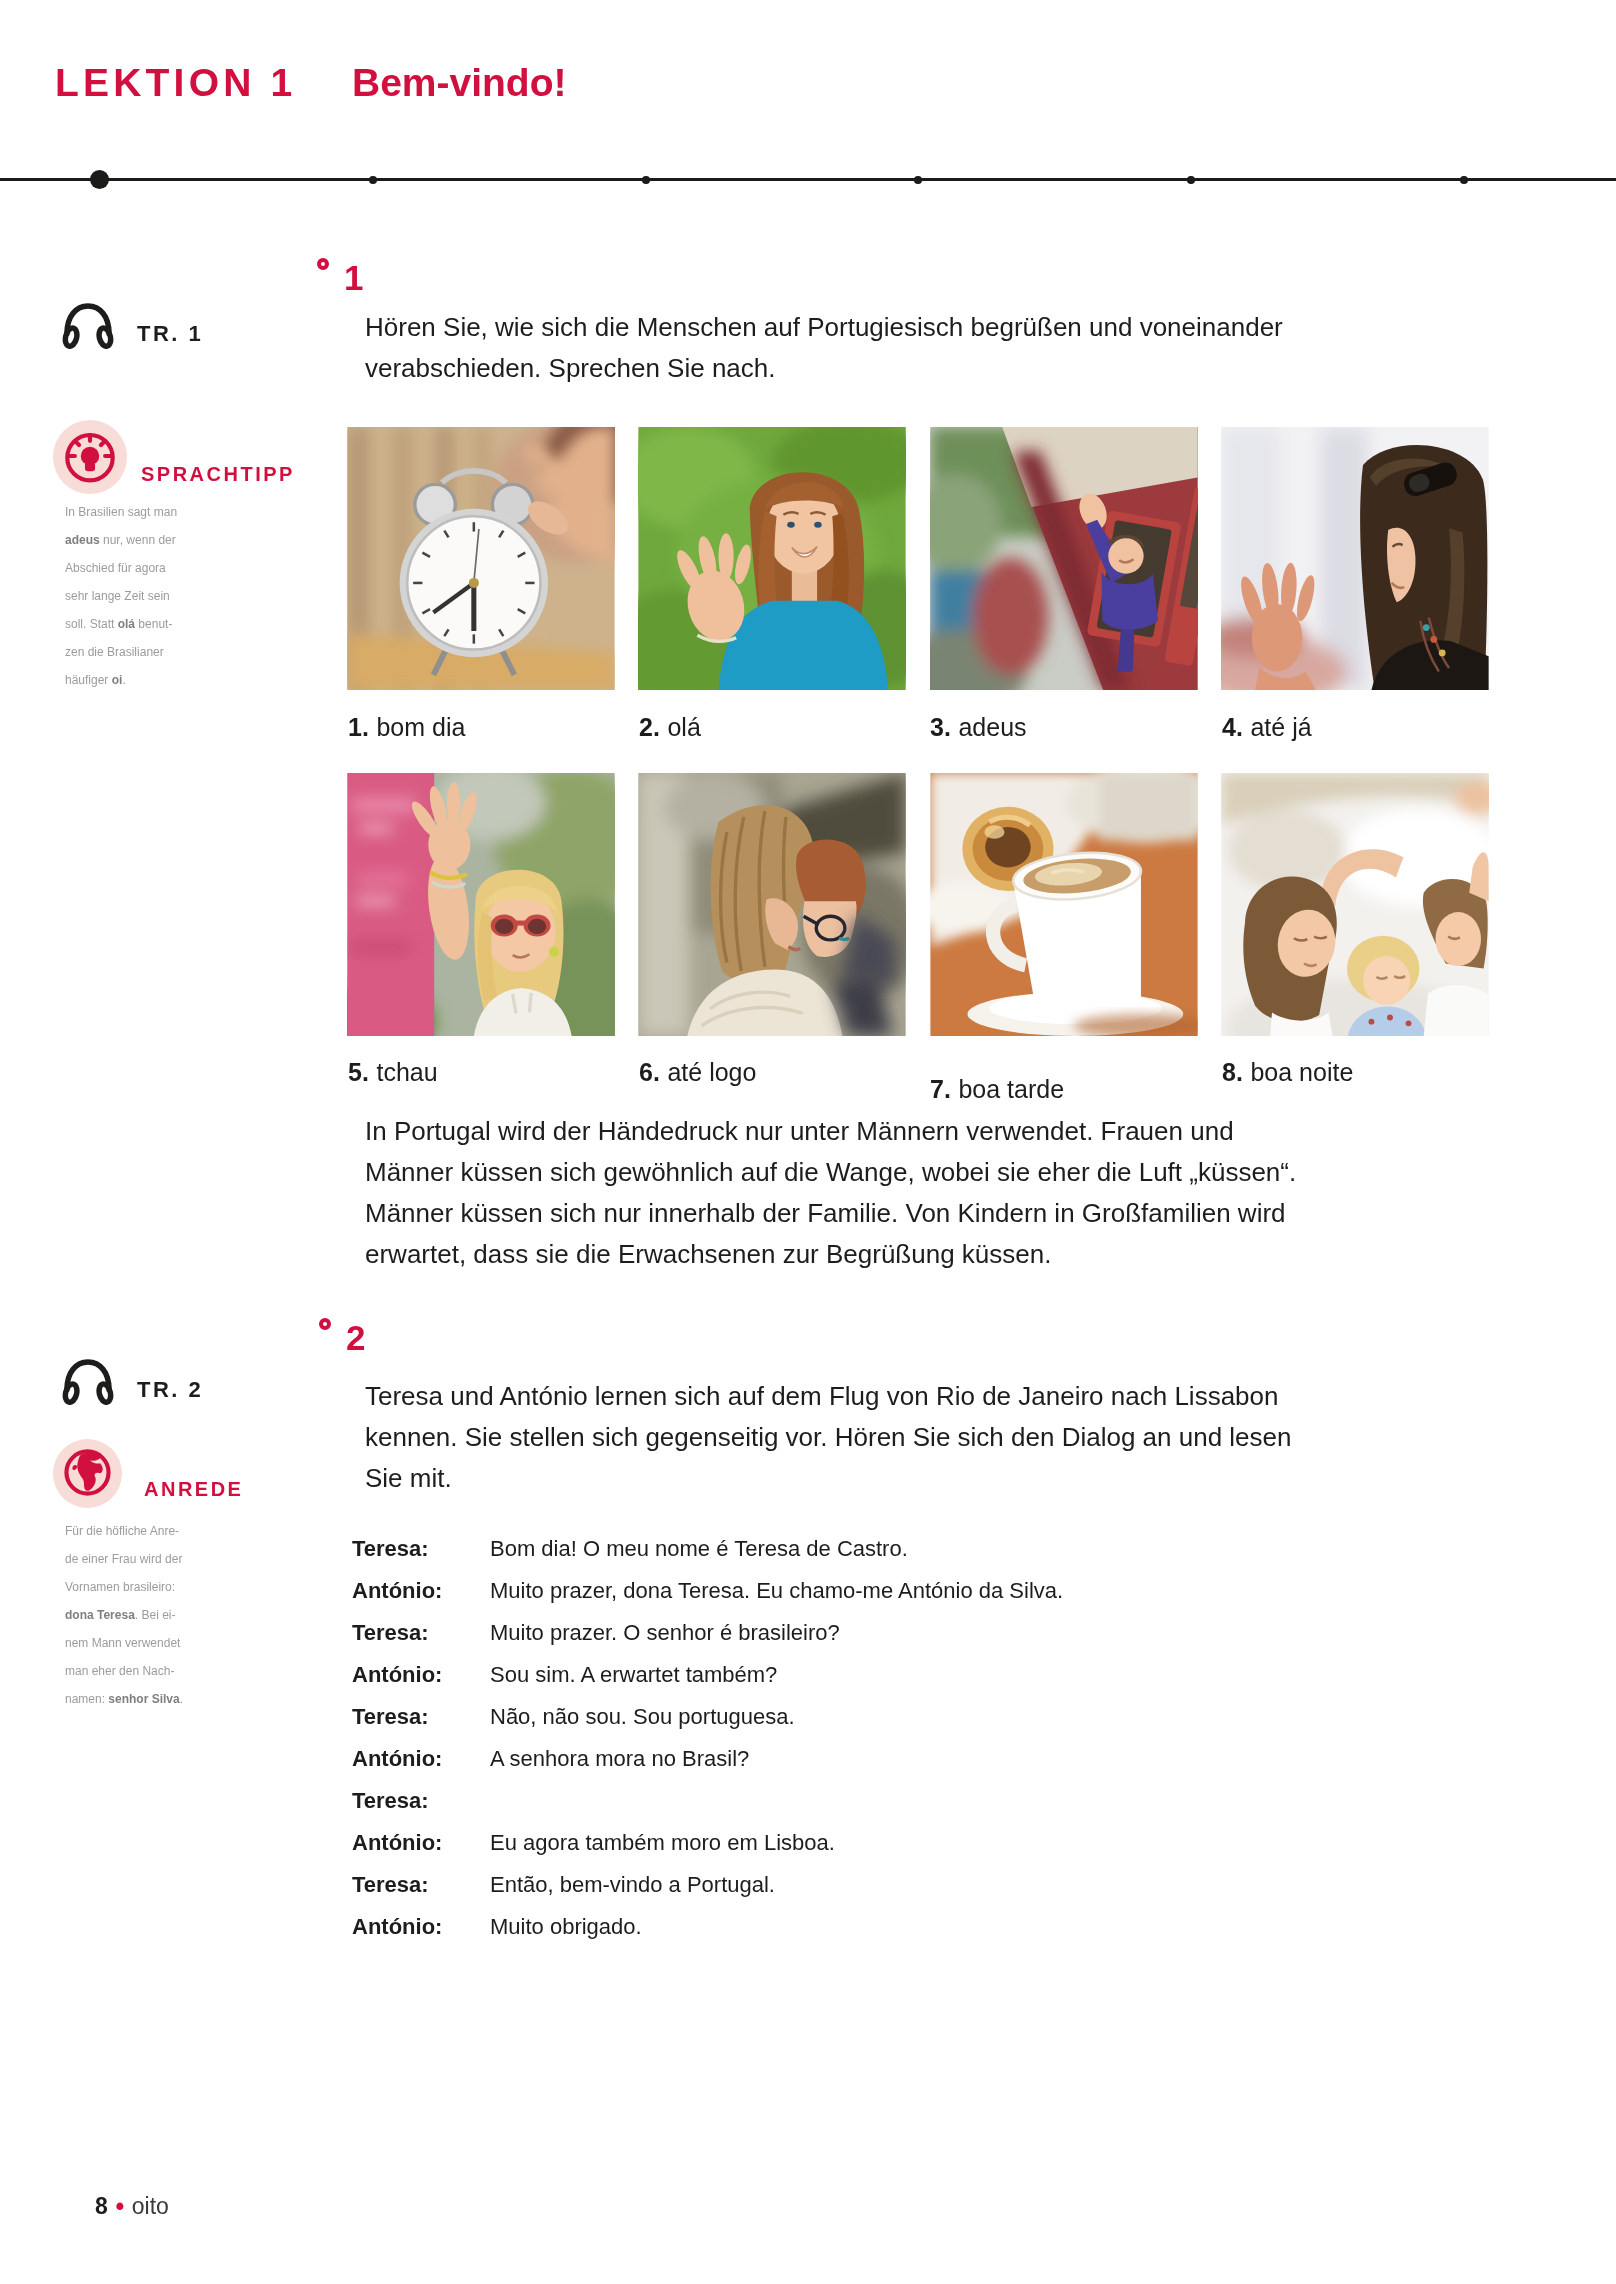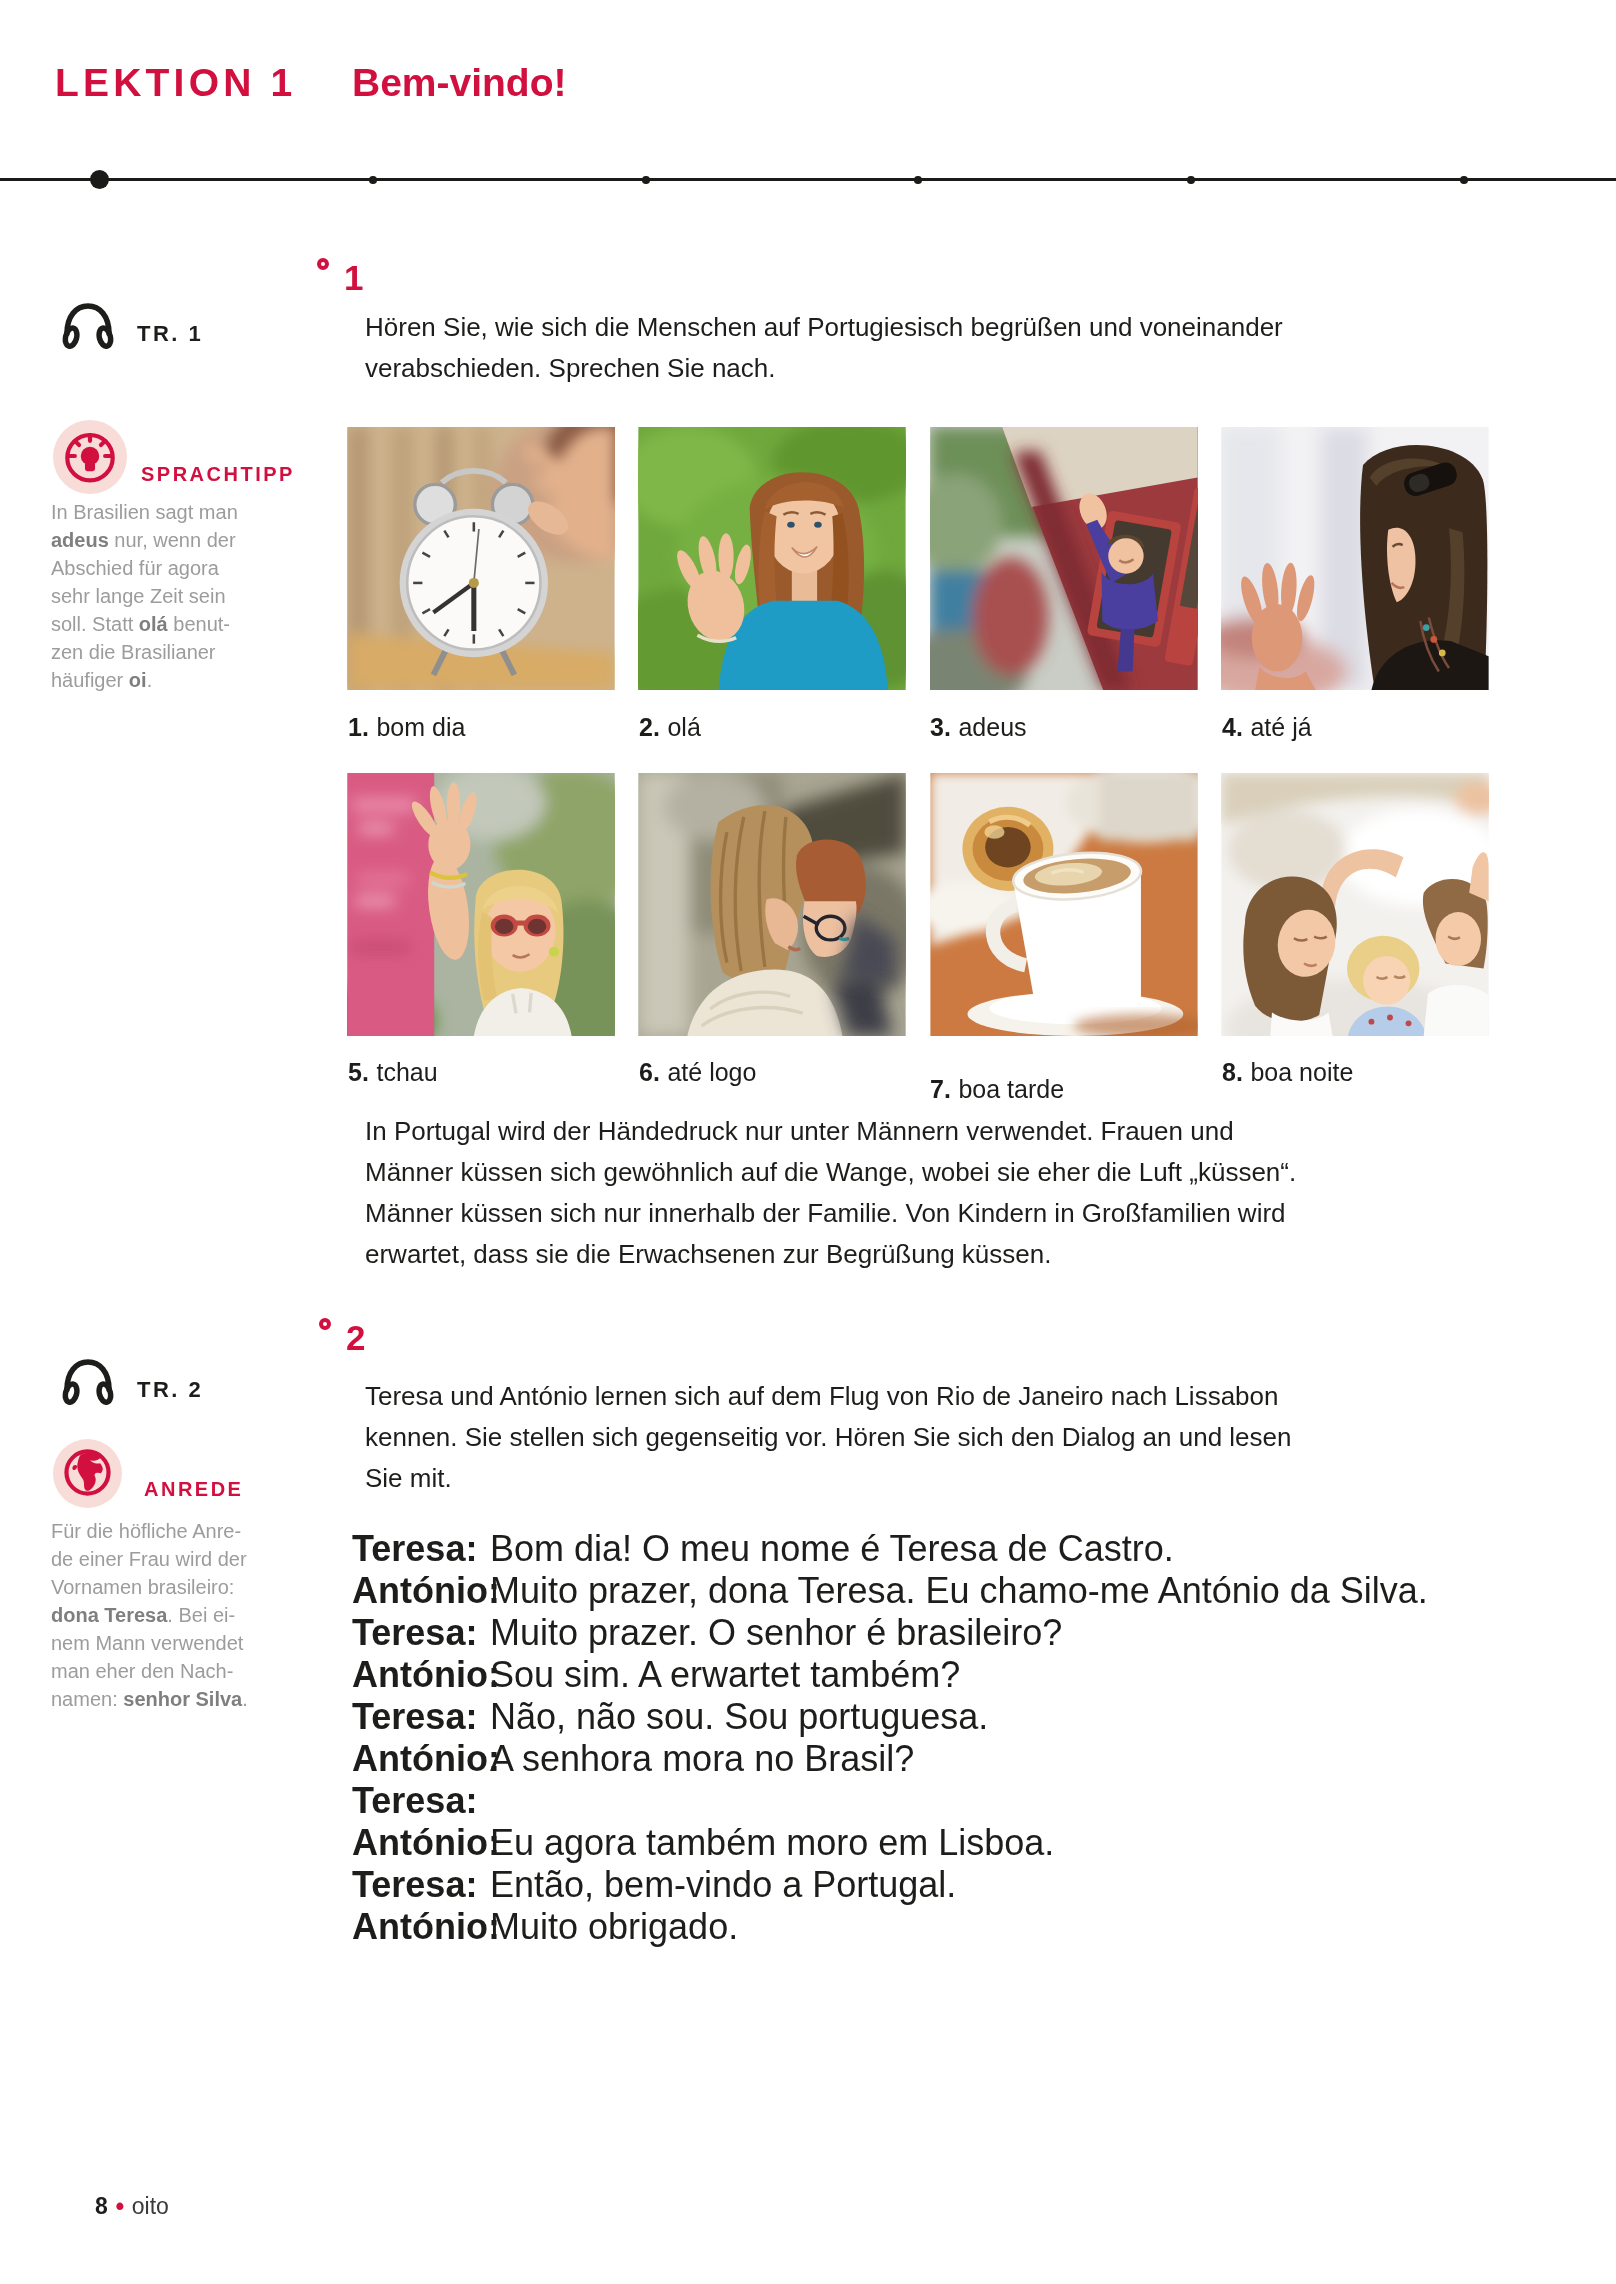--- a/index.html
+++ b/index.html
@@ -32,30 +32,30 @@
 .bline{white-space:nowrap;font-size:26px;line-height:41px;color:var(--ink);margin-left:13px;}
 .textblock{left:352px;}
 
 
 .ph{position:absolute;width:268px;height:263px;overflow:hidden;}
 .caption{position:absolute;font-size:25px;white-space:nowrap;color:var(--ink);}
 .caption .num{font-weight:bold;margin-right:7.6px;}
 
 
 .dialog{left:352px;top:1528px;width:1165px;}
-.drow{display:grid;grid-template-columns:138px auto;font-size:36px;line-height:42px;}
+.drow{display:grid;grid-template-columns:138px auto;font-size:22px;line-height:42px;}
 .drow .speaker{font-weight:bold;white-space:nowrap;}
 .drow .utterance{white-space:nowrap;}
 
 
 .trblock{left:61px;display:flex;align-items:flex-end;gap:22px;}
 .trlabel{font-size:22px;font-weight:bold;letter-spacing:2.5px;color:var(--ink);padding-bottom:5px;white-space:nowrap;}
 .tipcircle{border-radius:50%;background:var(--pink);display:flex;align-items:center;justify-content:center;}
 .tiplabel{font-size:20px;font-weight:bold;letter-spacing:2.5px;color:var(--crimson);white-space:nowrap;}
-.tiptext{left:51px;font-size:20px;line-height:28px;color:var(--gray);}
+.tiptext{left:65px;font-size:12px;line-height:28px;color:var(--gray);}
 .tiptext .tline{white-space:nowrap;}
 .tiptext .b{font-weight:bold;color:var(--graybold);}
 
 
 .footer{left:95px;top:2193px;font-size:23px;display:flex;align-items:center;gap:7.6px;}
 .footer .fnum{font-weight:bold;color:var(--ink);}
 .footer .fdot{color:var(--crimson);font-weight:bold;font-size:25px;line-height:1;}
 .footer .fword{color:#3a3a38;}
 </style>
 </head>

